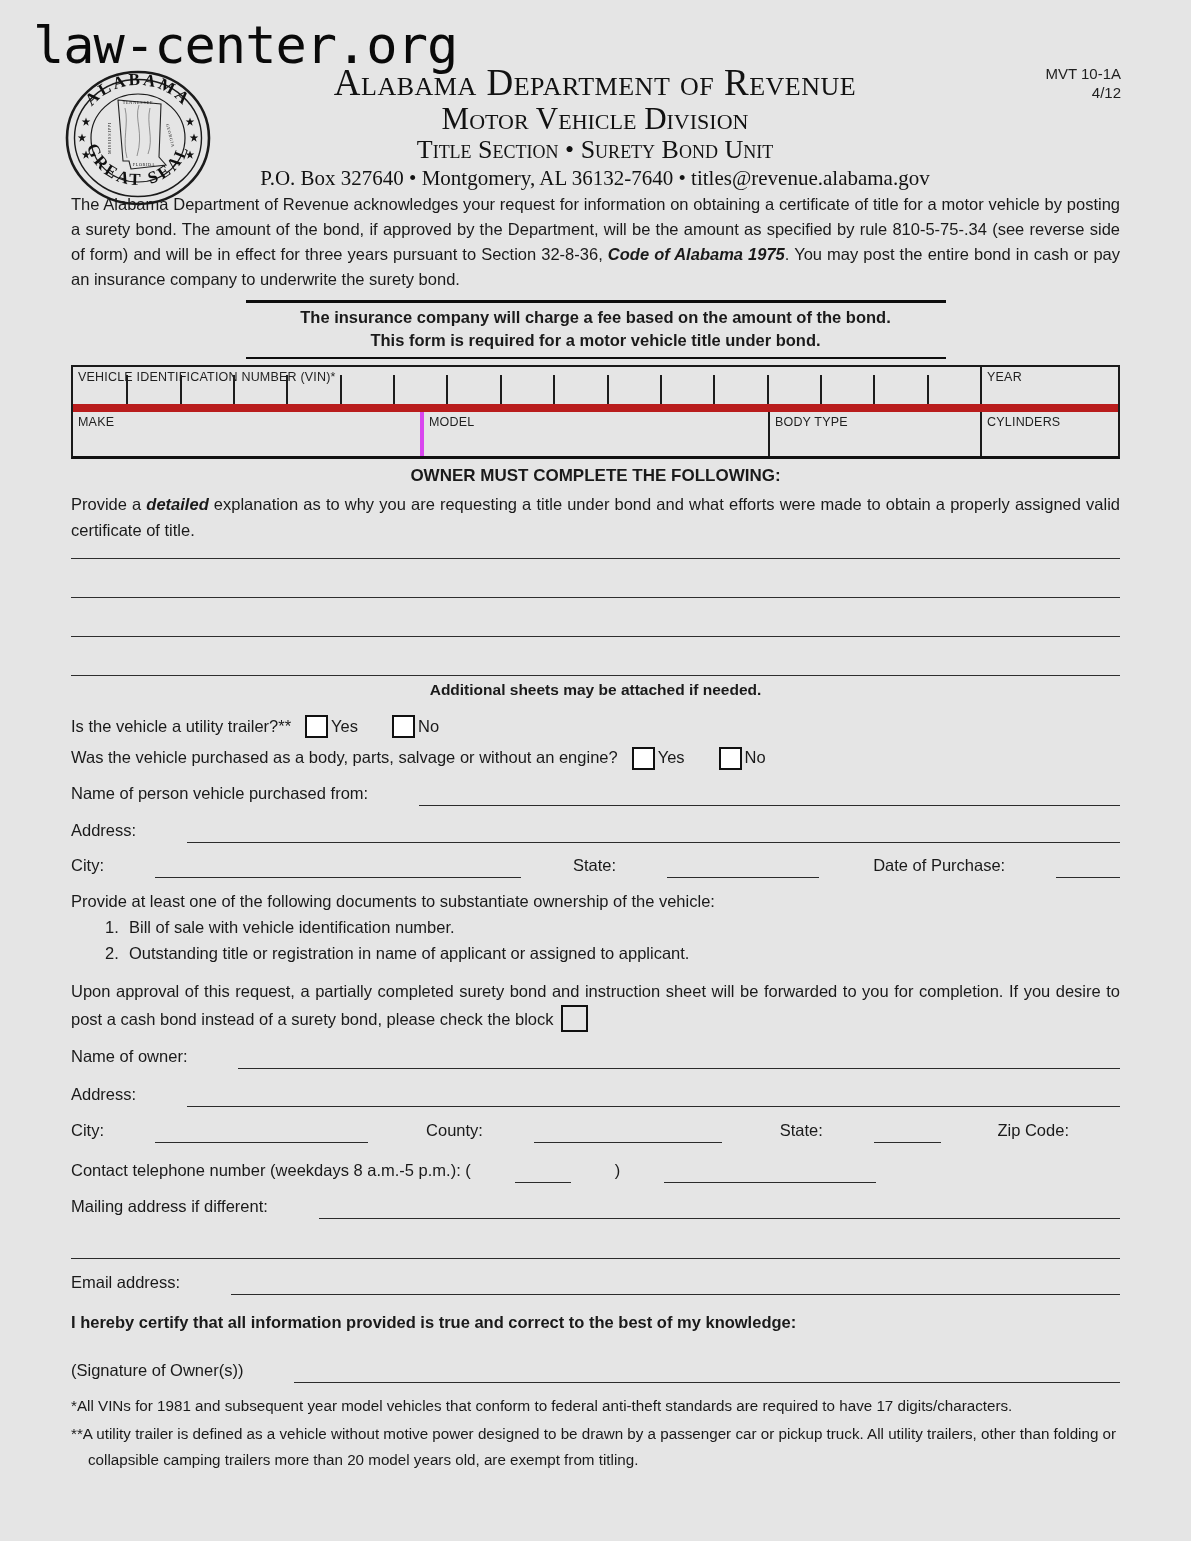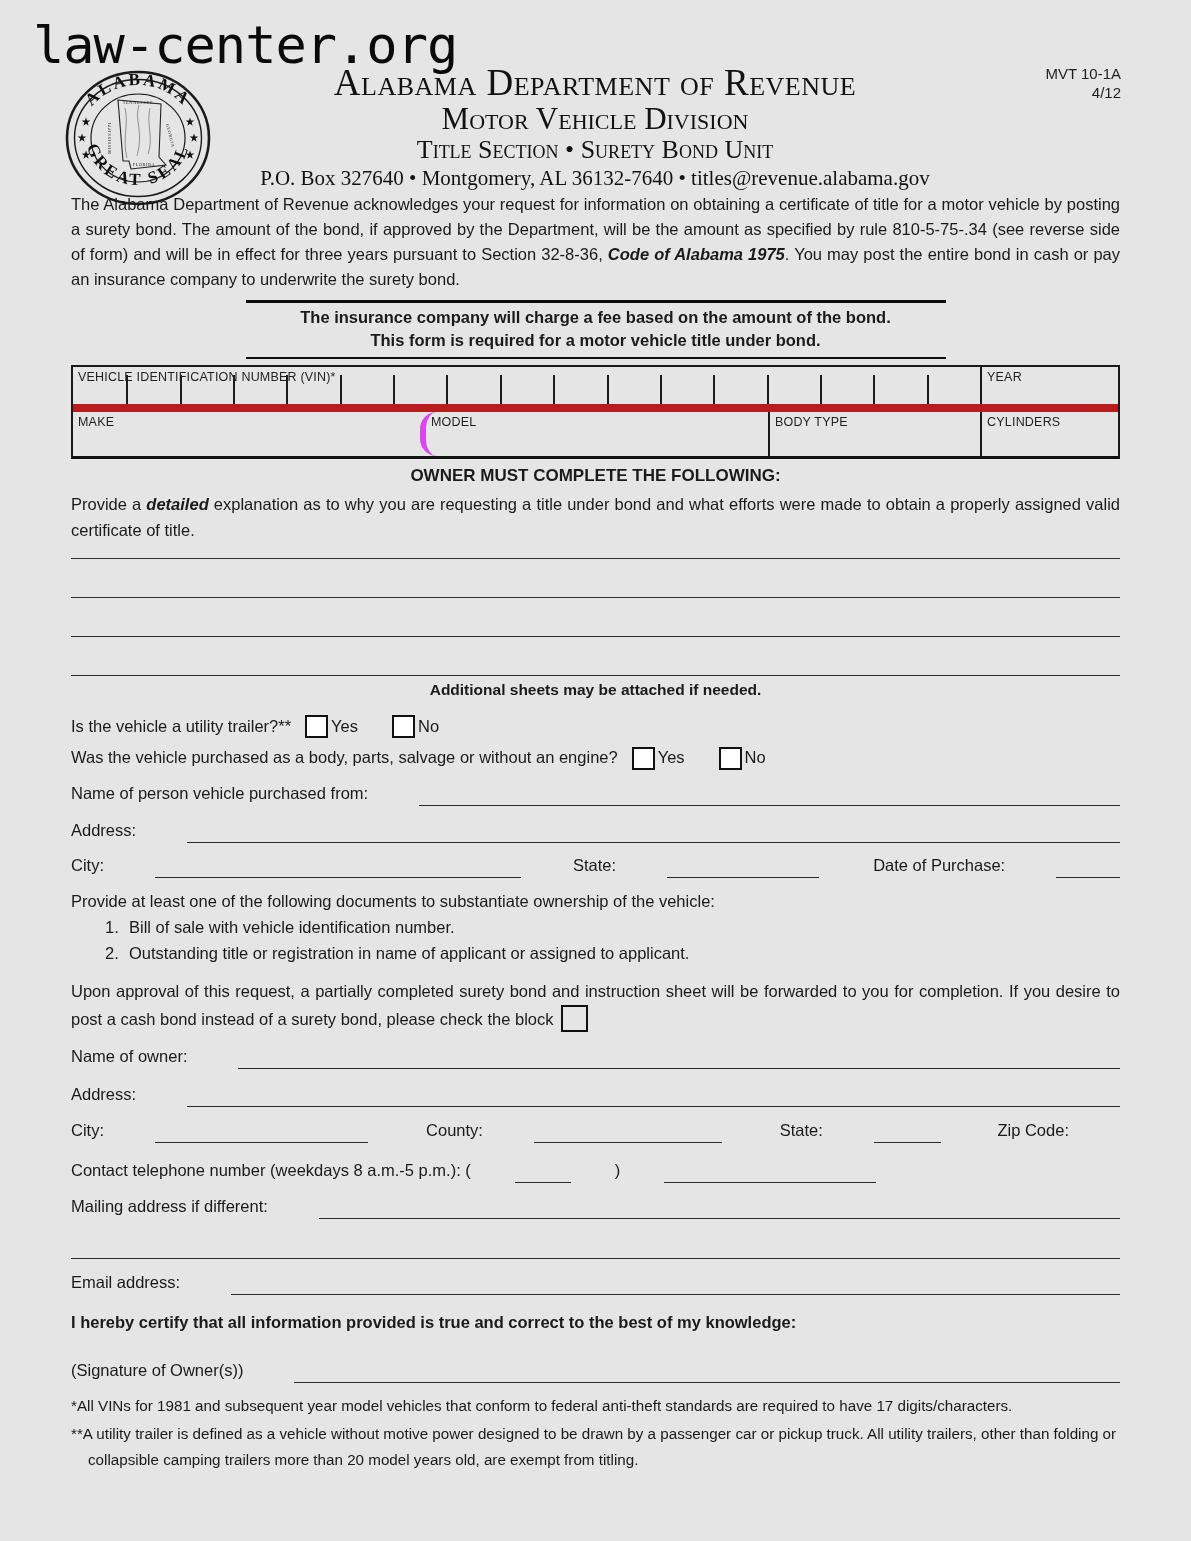--- a/index.html
+++ b/index.html
@@ -33,21 +33,21 @@
   
   .veh-table { margin-top:6px; border:2px solid #1a1a1a; border-bottom:3px solid #111; }
   .vt-row1 { display:flex; height:45px; border-bottom:8px solid #b91c1c; }
   .vt-row2 { display:flex; height:44px; }
   .vt-label { font-size:12.5px; line-height:15px; padding:3px 0 0 5px; color:#1f1f1f; letter-spacing:.2px; }
   .vt-vin  { position:relative; width:86.8%; }
   .vt-year { width:13.2%; border-left:2px solid #1a1a1a; }
   .vin-cells { position:absolute; left:0; right:0; bottom:0; height:29px; }
   .vin-tick { position:absolute; bottom:0; width:2px; height:29px; background:#1c1c1c; }
   .vt-make { width:33.2%; }
-  .vt-model{ width:33.3%; border-left:6px solid #d946ef;border-radius:17px; }
+  .vt-model{ width:33.3%; border-left:4px solid #d946ef; }
   .vt-body { width:20.3%; border-left:2px solid #1a1a1a; }
   .vt-cyl  { width:13.2%; border-left:2px solid #1a1a1a; }
   
   .owner-heading { margin-top:6px; text-align:center; font-weight:bold; font-size:17px; line-height:22px; }
   .explain { margin-top:4px; text-align:justify; }
   .blank-line { border-bottom:1.6px solid #2e2e2e; height:39px; }
   .blank-line:first-child { height:16px; }
   .additional-note { margin-top:2px; text-align:center; font-weight:bold; font-size:15.5px; line-height:24px; }
   
   .q-row { display:flex; align-items:center; height:28px; }

